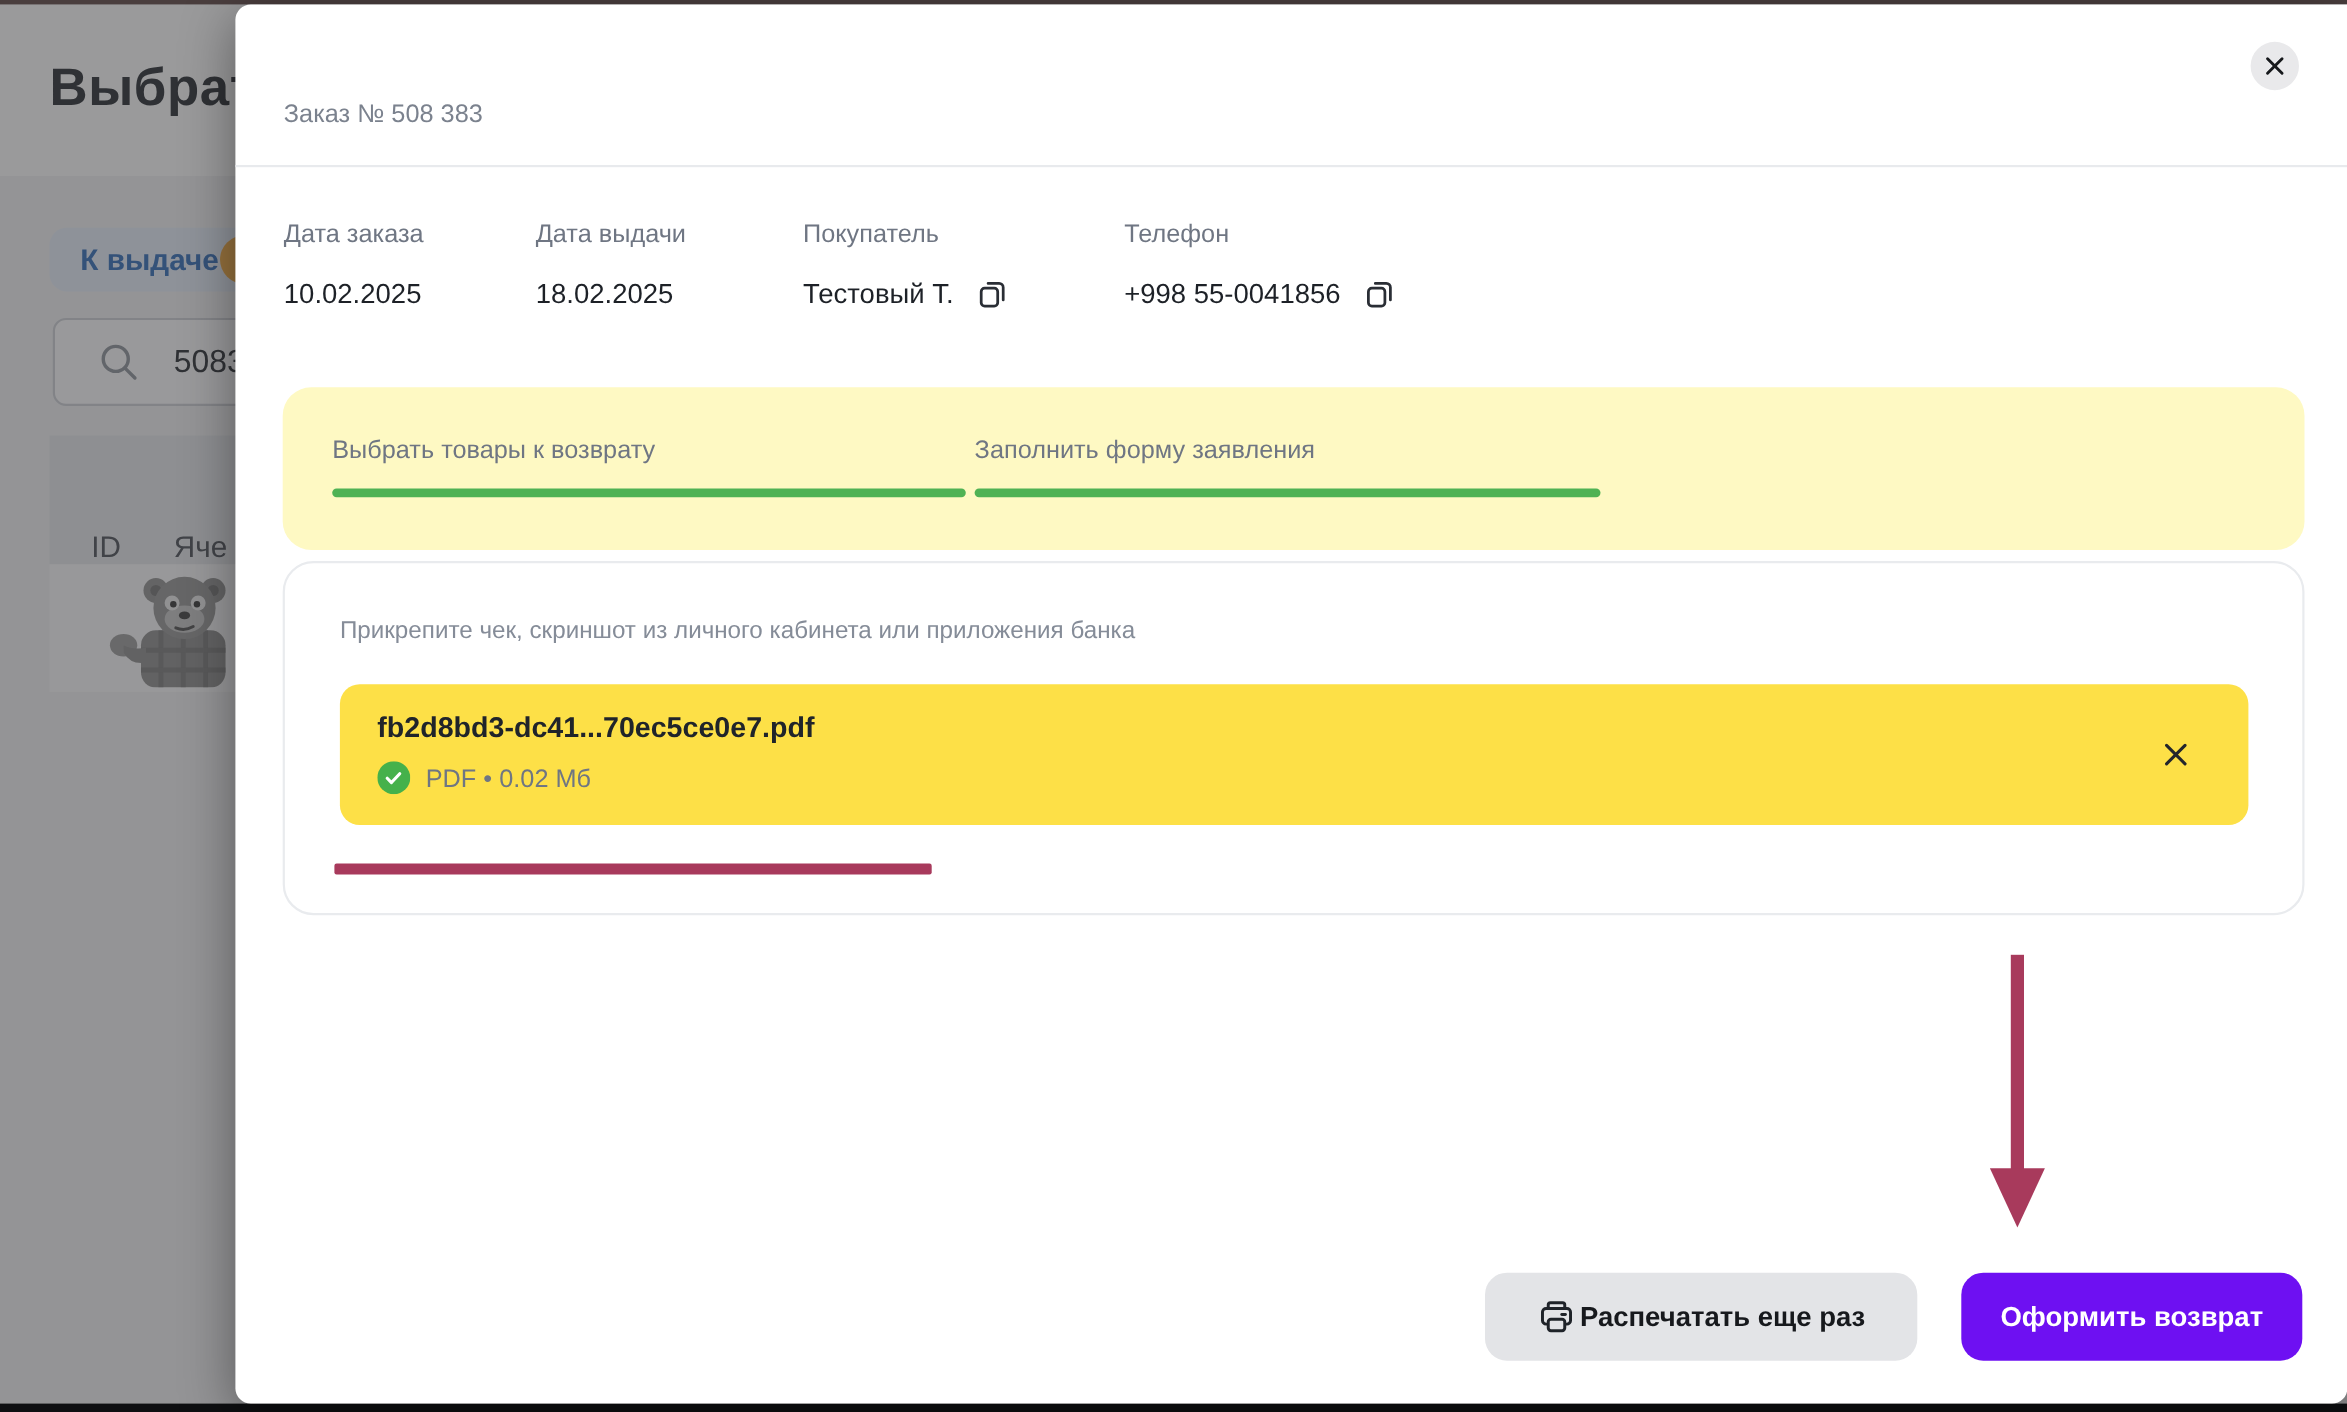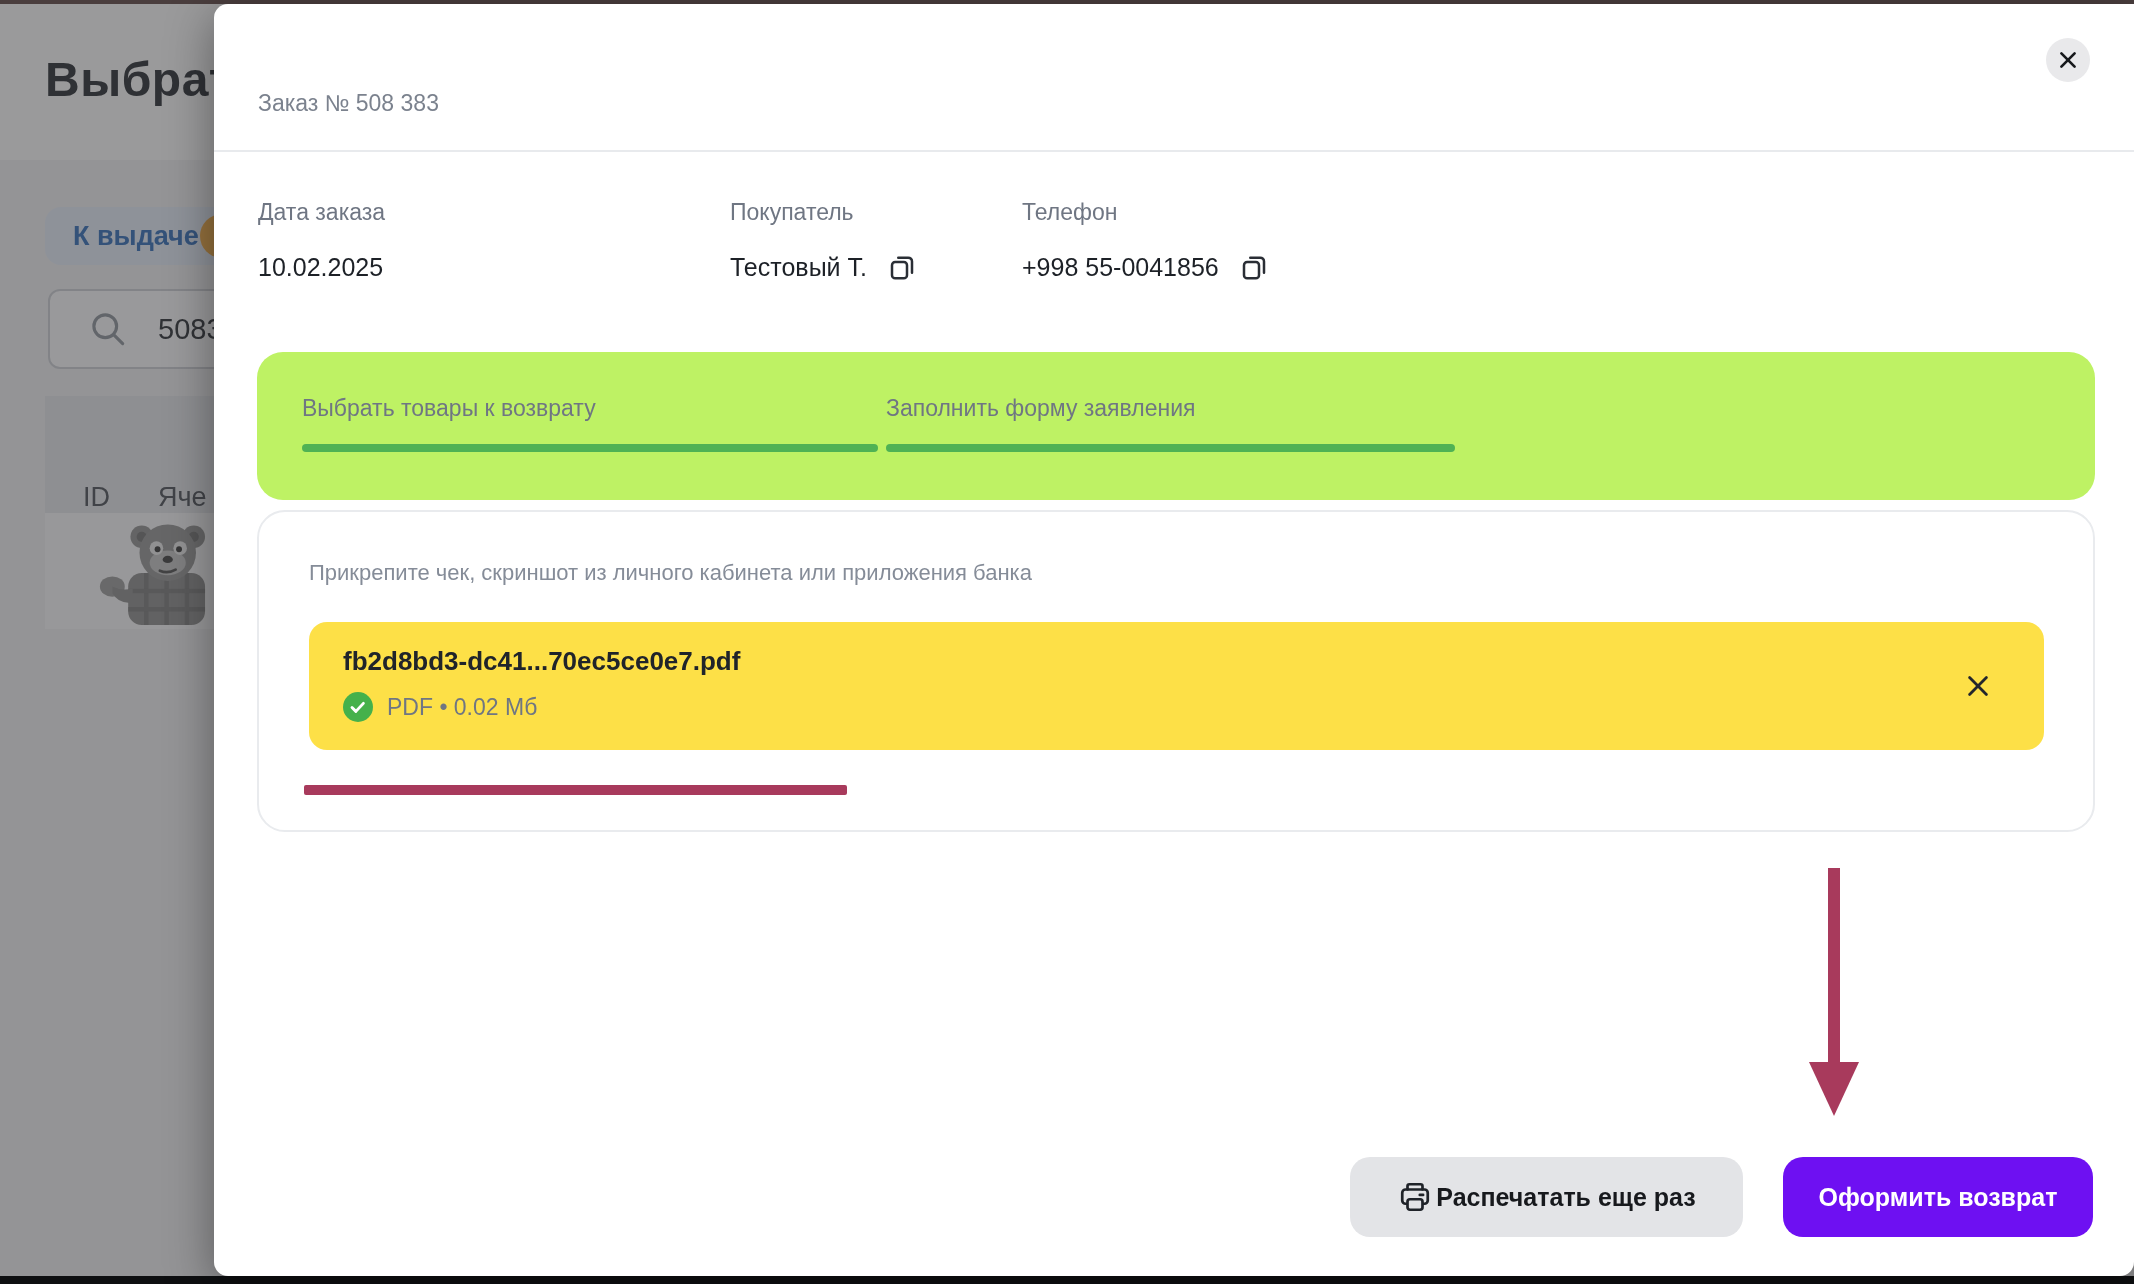--- a/index.html
+++ b/index.html
@@ -43,21 +43,21 @@
   .m-divider  { position:absolute; left:0; top:146px; width:100%; height:0; border-top:2px solid #e8eaed; }
 
   .info-col   { position:absolute; top:194px; }
   .info-col .lbl { font-size:23px; color:#6f7683; line-height:28px; margin-bottom:24px; }
   .info-col .val-row { display:flex; align-items:center; gap:18px; }
   .info-col .val { font-size:25px; font-weight:500; color:#1d2127; line-height:34px; }
   .copy-btn   { border:none; background:transparent; padding:0; cursor:pointer; width:34px; height:34px;
                 display:flex; align-items:center; justify-content:center; }
   #info-0 { left:44px; }  #info-1 { left:273px; }  #info-2 { left:516px; }  #info-3 { left:808px; }
 
-  .steps-bar { position:absolute; left:43px; top:348px; width:1838px; height:148px; border-radius:26px; background:#bef264; }
+  .steps-bar { position:absolute; left:43px; top:348px; width:1838px; height:148px; border-radius:26px; background:#fef9c3; }
   .step      { position:absolute; top:0; height:100%; cursor:pointer; }
   #step-0 { left:45px;   width:576px; }
   #step-1 { left:629px;  width:569px; }
   #step-2 { left:1220px; width:568px; }
   .step-label { position:absolute; left:0; top:42px; font-size:23px; line-height:28px; color:#6f7683; white-space:nowrap; }
   .step.active .step-label { color:#17191d; font-weight:700; }
   .step-line  { position:absolute; left:0; top:92px; width:100%; height:8px; border-radius:5px; background:#4fb254; }
   .step.active .step-line { background:#23262b; }
 
   .upload-card { position:absolute; left:43px; top:506px; width:1838px; height:322px; background:#fff;
@@ -153,20 +153,26 @@
       </svg>
     </button>
     <div class="m-divider"></div>
 
     <div class="info-col" id="info-0">
       <div class="lbl">Дата заказа</div>
       <div class="val-row">
           <span class="val">10.02.2025</span>
         </div>
     </div>
+    <div class="info-col" id="info-1">
+      <div class="lbl">Дата выдачи</div>
+      <div class="val-row">
+          <span class="val">18.02.2025</span>
+        </div>
+    </div>
     <div class="info-col" id="info-2">
       <div class="lbl">Покупатель</div>
       <div class="val-row">
         <span class="val">Тестовый Т.</span>
         <button class="copy-btn">
           <svg width="30" height="30" viewBox="0 0 24 24" fill="none" stroke="#2a2e35" stroke-width="2" stroke-linecap="round" stroke-linejoin="round">
             <rect x="4" y="8" width="12" height="13" rx="2.5"></rect>
             <path d="M9 4.5 h8 A 3 3 0 0 1 20 7.5 v9"></path>
           </svg>
         </button>

